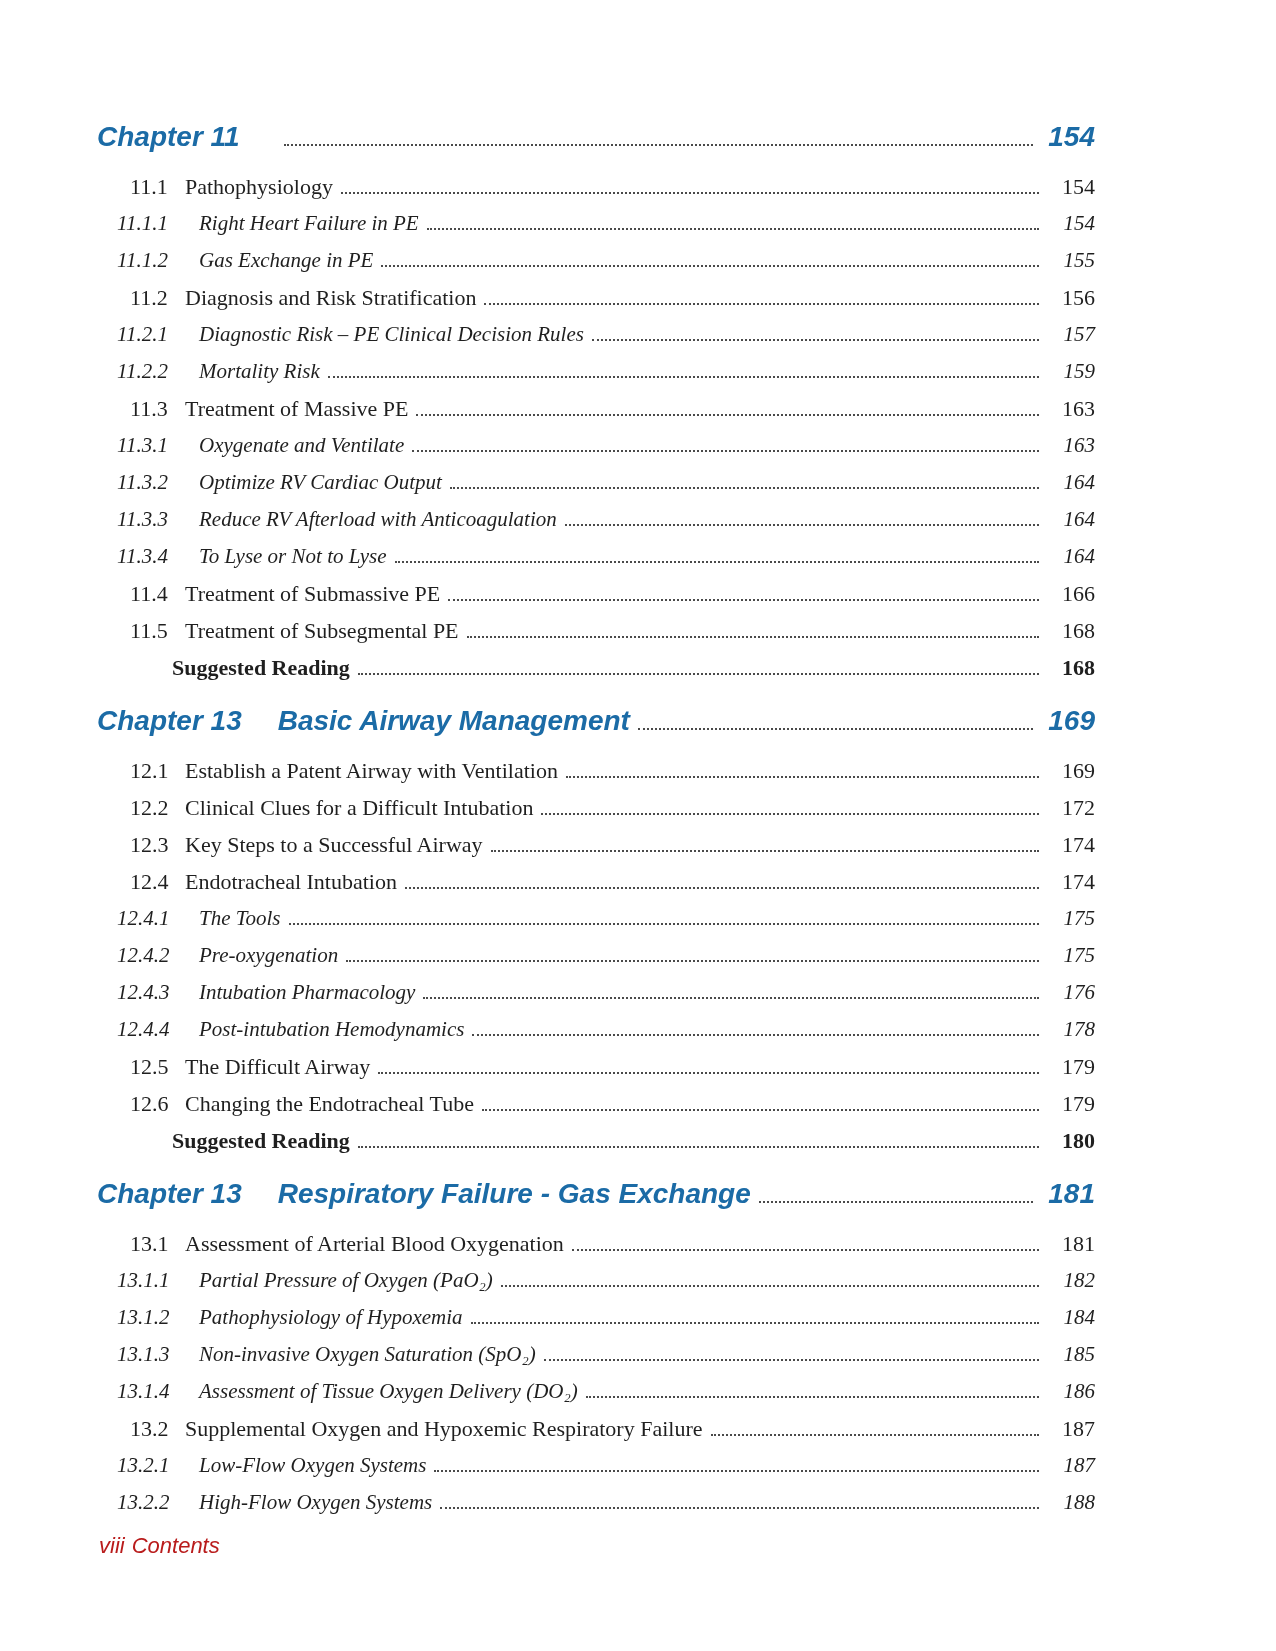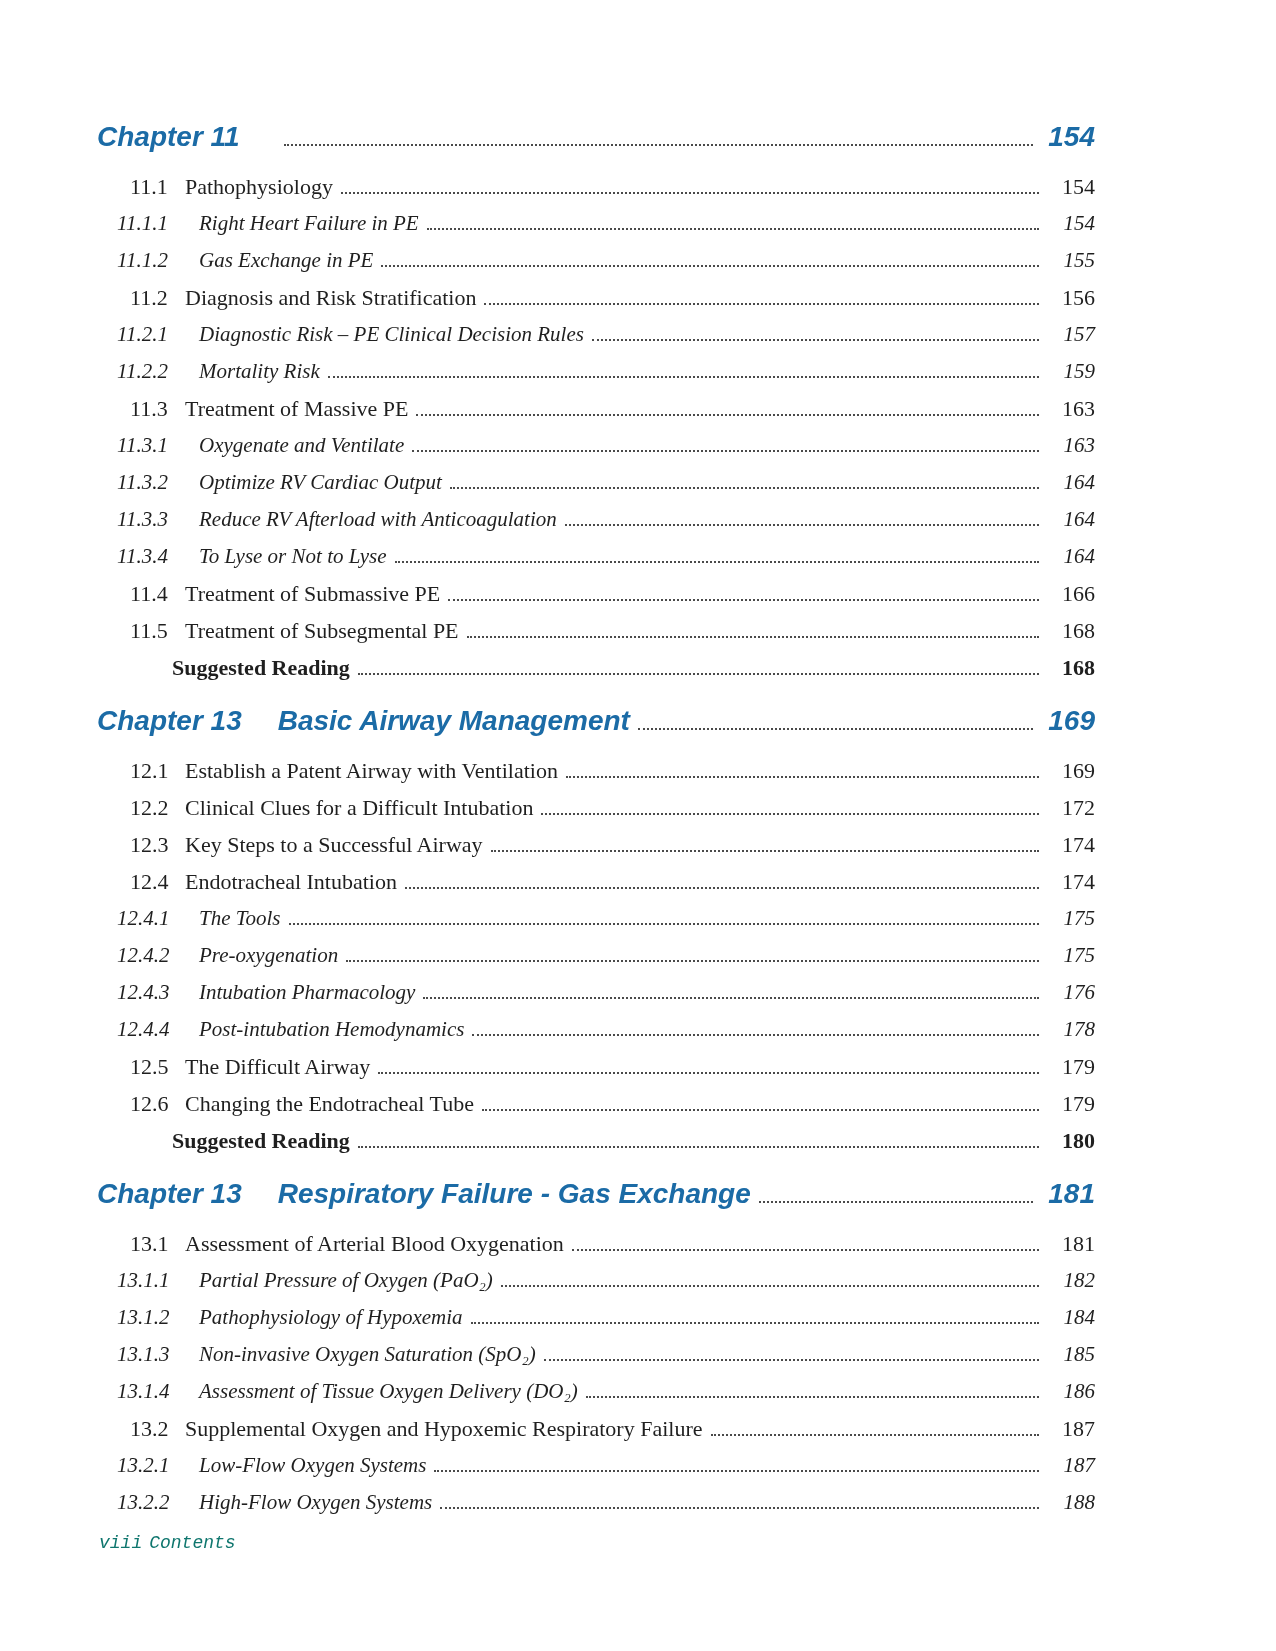--- a/index.html
+++ b/index.html
@@ -65,24 +65,24 @@
     margin: 0 10px 0 8px;
     border-bottom: 2px dotted #4a4a4a;
     min-width: 20px;
   }
   .page { flex: none; min-width: 46px; text-align: right; }
 
   
   .footer {
     position: absolute;
     left: 99px; top: 1533px;
-    font-family: Liberation Mono, monospace;
+    font-family: Liberation Sans, sans-serif;
     font-style: italic;
-    font-size: 18px;
-    color: #0f766e;
+    font-size: 22px;
+    color: #b91c1c;
   }
   .footer span { margin-right: 7px; }
 </style>
 </head>
 <body>
 
 <div class="page-root">
   <main class="toc" id="toc-root">
       <div class="chapter-row">
         <span class="ch-label">Chapter 11</span>

